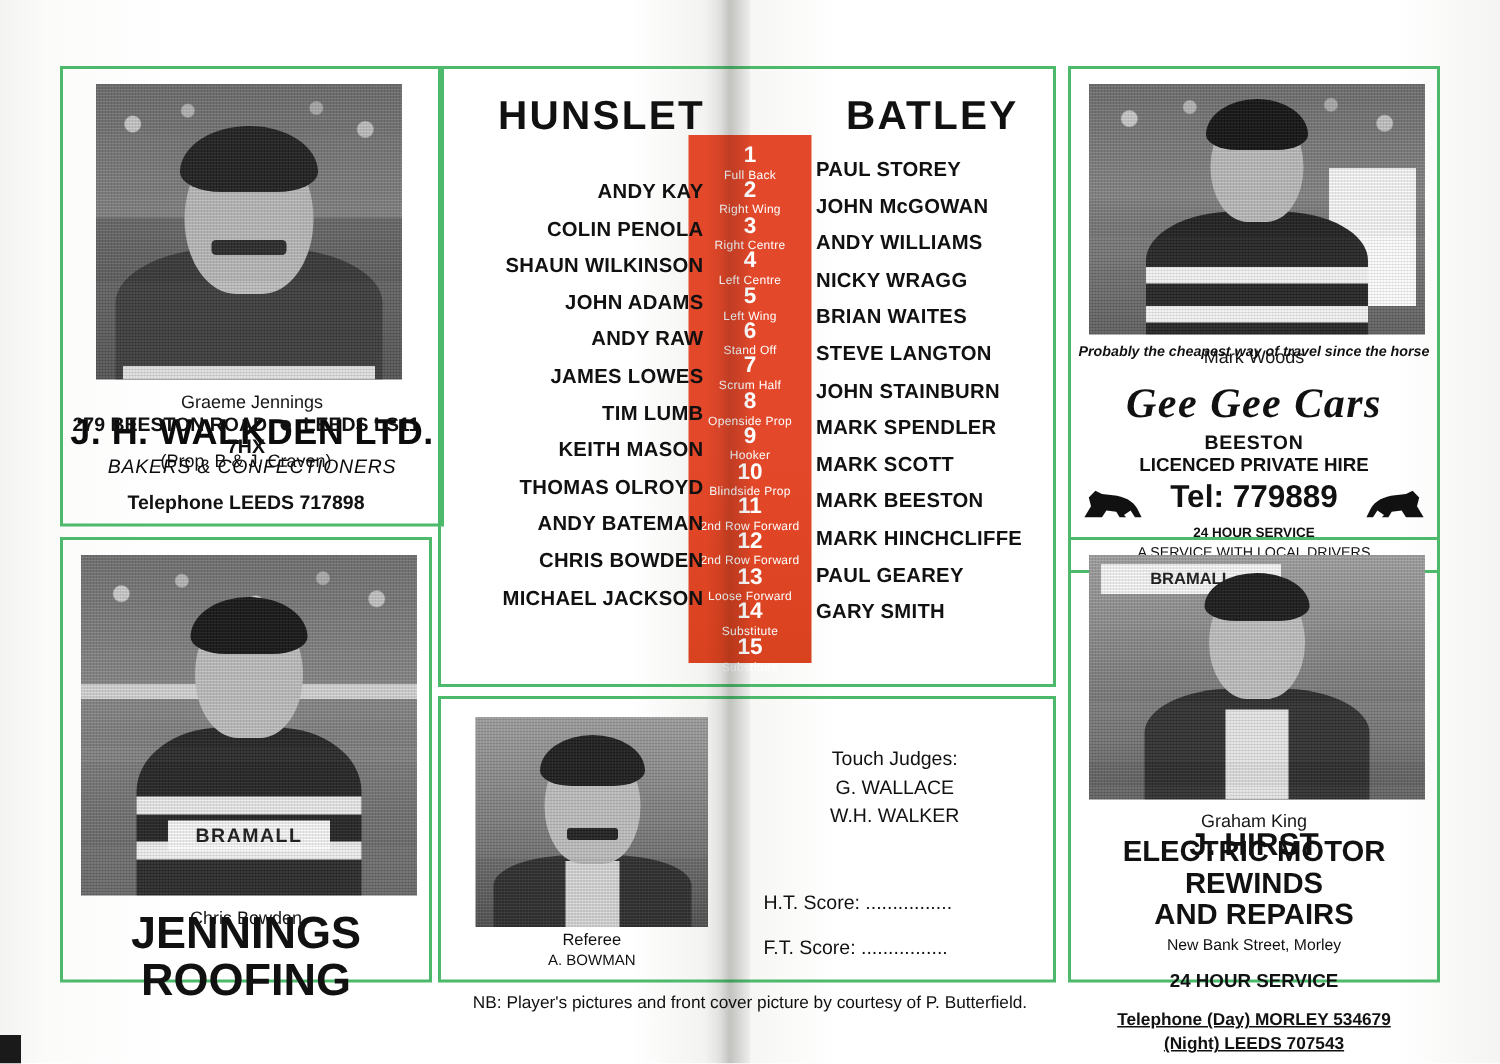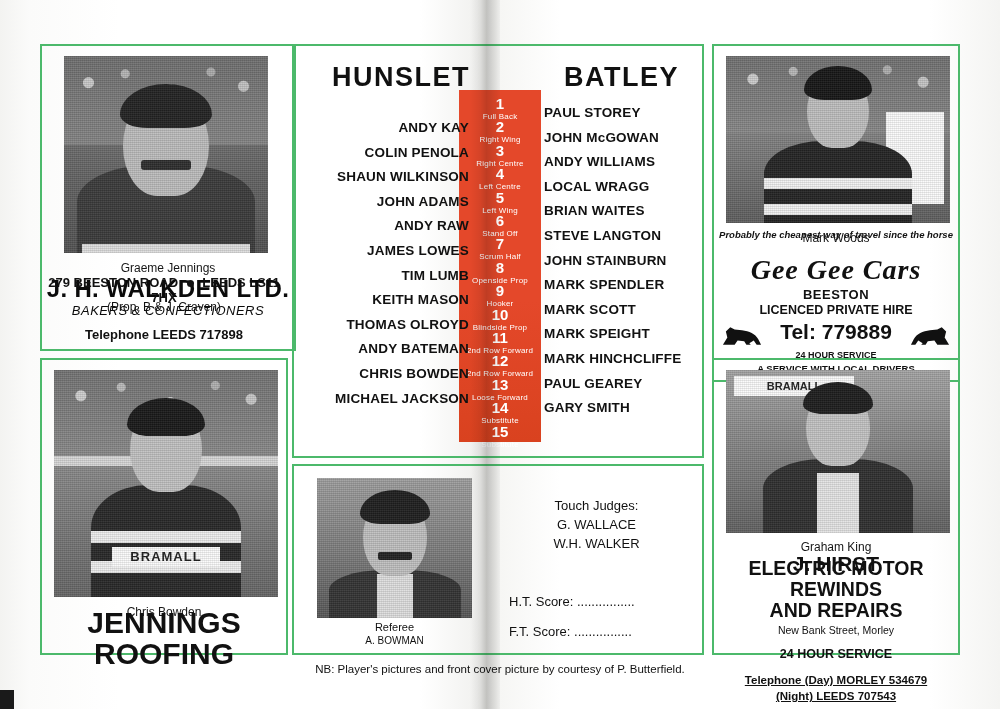--- a/index.html
+++ b/index.html
@@ -234,21 +234,21 @@
     font-size: 21px;
     font-weight: bold;
   }
   .horse {
     position: absolute;
     top: 4px;
     width: 44px;
     height: 24px;
   }
   .gg-24 { text-align: center; font-size: 9px; font-weight: bold; }
-  .gg-small { text-align: center; font-size: 9.5px; font-weight: bold; line-height: 1.45; margin-top: 2px; }
+  .gg-small { text-align: center; font-size: 9.5px; font-weight: normal; line-height: 1.45; margin-top: 2px; }
 
   .hirst-name { text-align:center; font-size: 12px; margin-top: 4px; }
   .hirst-brand { text-align:center; font-size: 21px; font-weight: bold; margin-top: 2px; }
   .hirst-l1 { text-align:center; font-size: 19.5px; font-weight: bold; line-height: 1.08; }
   .hirst-addr { text-align:center; font-size: 10.5px; margin-top: 3px; }
   .hirst-24 { text-align:center; font-size: 12.5px; font-weight: bold; margin-top: 11px; }
   .hirst-tel { text-align:center; font-size: 11.5px; font-weight: bold; margin-top: 11px; line-height: 1.4; text-decoration: underline; }
 
   
   #footer-note {
@@ -401,27 +401,27 @@
         <li>KEITH MASON</li>
         <li>THOMAS OLROYD</li>
         <li>ANDY BATEMAN</li>
         <li>CHRIS BOWDEN</li>
         <li>MICHAEL JACKSON</li>
       </ul>
     <ul class="players" id="batley-list">
         <li>PAUL STOREY</li>
         <li>JOHN McGOWAN</li>
         <li>ANDY WILLIAMS</li>
-        <li>LOCAL WRAGG</li>
+        <li>NICKY WRAGG</li>
         <li>BRIAN WAITES</li>
         <li>STEVE LANGTON</li>
         <li>JOHN STAINBURN</li>
         <li>MARK SPENDLER</li>
         <li>MARK SCOTT</li>
-        <li>MARK SPEIGHT</li>
+        <li>MARK BEESTON</li>
         <li>MARK HINCHCLIFFE</li>
         <li>PAUL GEAREY</li>
         <li>GARY SMITH</li>
       </ul>
   </div>
 
   <div class="panel" id="panel-referee">
     <div class="photo ref-photo">
       <div class="portrait-bg" style="background:linear-gradient(180deg,#9d9d99 0%, #7d7d7a 55%, #5c5c5a 100%);"></div>
       <div class="torso" style="bottom:0;width:132px;height:48px;background:#3e3c39;"></div>

